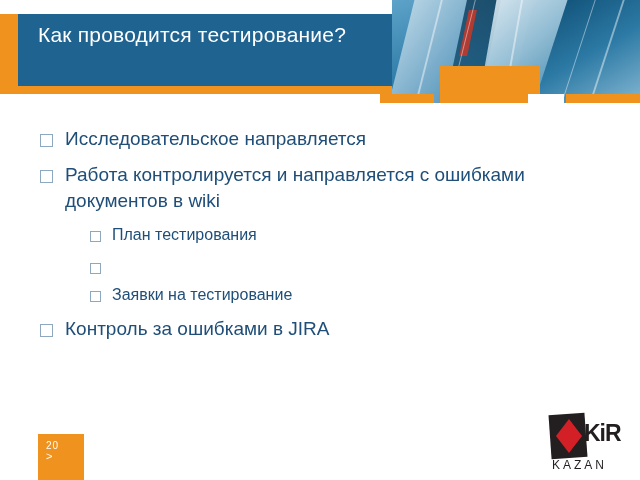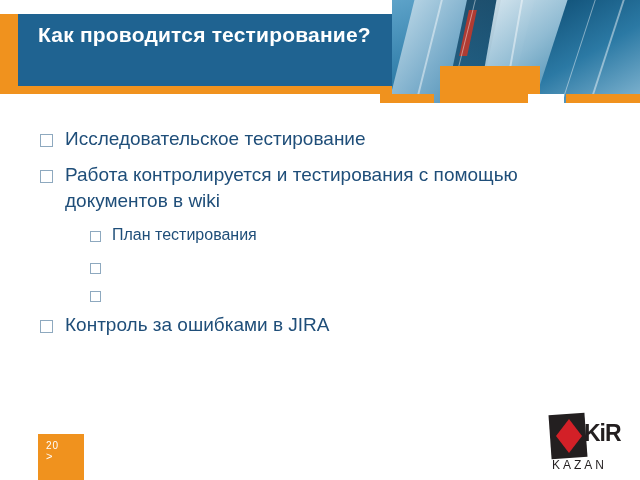--- a/index.html
+++ b/index.html
@@ -47,21 +47,21 @@
     background: #f0921e;
   }
   .title {
     position: absolute;
     left: 38px;
     top: 22px;
     width: 360px;
     color: #ffffff;
     font-size: 21px;
     line-height: 26px;
-    font-weight: bold;
+    font-weight: normal;
     letter-spacing: 0.2px;
   }
 
   
   .photo {
     position: absolute;
     left: 392px;
     top: 0;
     width: 248px;
     height: 103px;
@@ -274,39 +274,40 @@
   <div class="blk blk-orange-1"></div>
   <div class="blk blk-white-1"></div>
   <div class="blk blk-orange-3"></div>
 
   <div class="title">Как проводится тестирование?</div>
 
   <div class="content">
 
     <div class="bullet level1 sp-top">
       <span class="marker"></span>
-      <span class="txt">Исследовательское тестирование</span>
+      <span class="txt">Исследовательское направляется</span>
     </div>
 
     <div class="bullet level1 sp-small">
       <span class="marker"></span>
-      <span class="txt">Работа контролируется и тестирования с помощью документов в wiki</span>
+      <span class="txt">Работа контролируется и направляется с ошибками документов в wiki</span>
     </div>
 
     <div class="bullet level2 sp-small">
       <span class="marker"></span>
       <span class="txt">План тестирования</span>
     </div>
 
     <div class="bullet level2 sp-small">
       <span class="marker"></span>
     </div>
 
     <div class="bullet level2 sp-small">
       <span class="marker"></span>
+      <span class="txt">Заявки на тестирование</span>
     </div>
 
     <div class="bullet level1 sp-small">
       <span class="marker"></span>
       <span class="txt">Контроль за ошибками в JIRA</span>
     </div>
 
   </div>
 
   <div class="footer-tab"></div>

